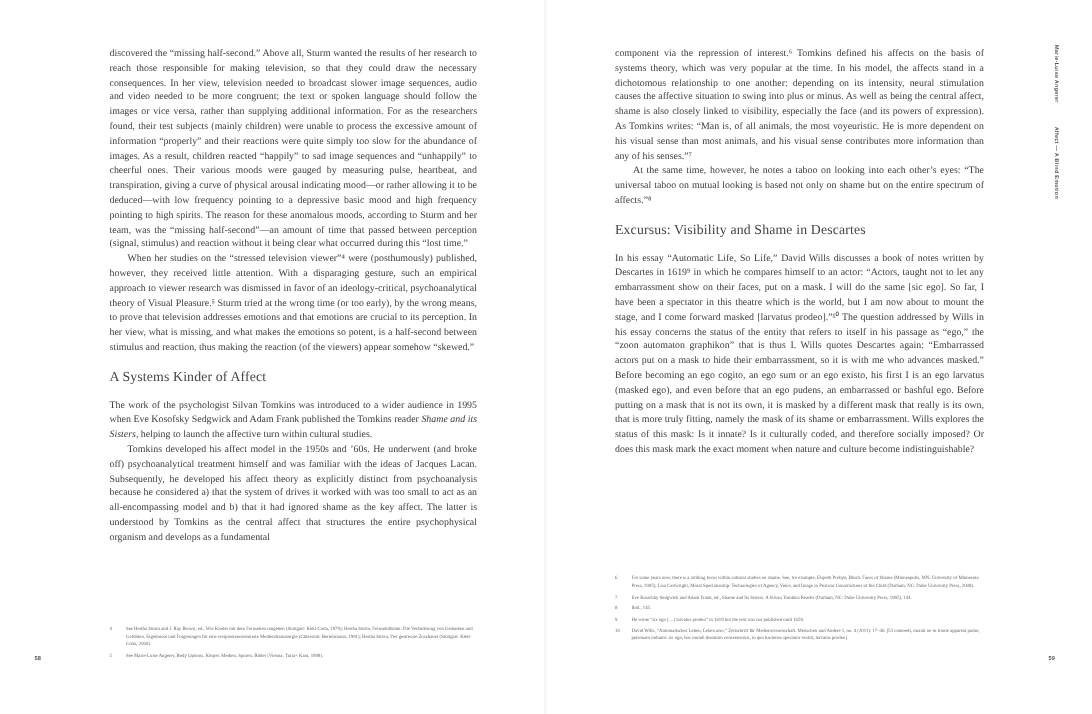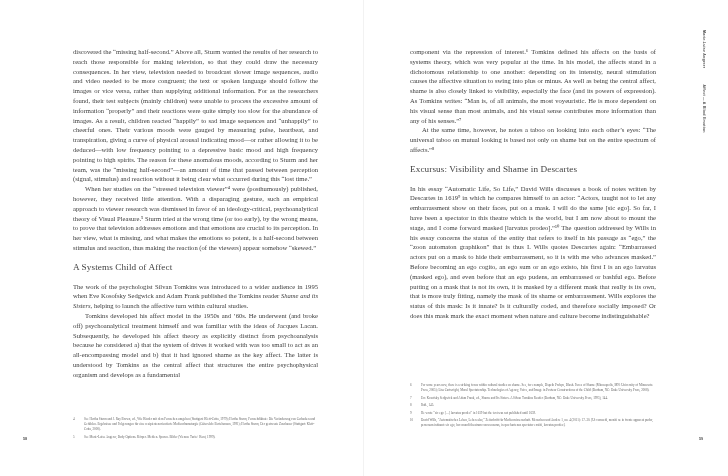--- a/index.html
+++ b/index.html
@@ -1,21 +1,21 @@
 <!DOCTYPE html>
 <html><head>
 <meta charset="utf-8">
 <style>
   html, body { margin: 0; padding: 0; background: #ffffff; }
   body { width: 728px; height: 476px; position: relative; overflow: hidden;
          font-family: "DejaVu Serif", "Liberation Serif", serif; color: #3a3a3a; }
   .page { position: absolute; top: 0; height: 476px; }
   .page.left { left: 0; width: 364px; }
   .page.right { left: 364px; width: 364px; }
-  .col { position: absolute; top: 47px; width: 245px;
+  .col { position: absolute; top: 31px; width: 245px;
          font-family: "Liberation Serif", serif; font-size: 6.6px; line-height: 9.8px;
          text-align: justify; color: #3c3c3c; }
   .page.left .col { left: 73px; }
   .page.right .col { left: 46px; width: 246px; }
   .col p { margin: 0; }
   .col p.indent { text-indent: 12px; }
   .col h2 { font-family: "Liberation Serif", serif; font-weight: normal; font-size: 9.2px;
             margin: 10px 0 9px 0; color: #444; letter-spacing: 0.1px; }
   .col em { font-style: italic; }
   .notes { position: absolute; font-family: "Liberation Serif", serif; font-size: 3.2px;
@@ -37,21 +37,21 @@
 </style>
 </head>
 <body>
 
 <div class="gutter"></div>
 
 <div class="page left">
   <div class="col">
     <p>discovered the “missing half-second.” Above all, Sturm wanted the results of her research to reach those responsible for making television, so that they could draw the necessary consequences. In her view, television needed to broadcast slower image sequences, audio and video needed to be more congruent; the text or spoken language should follow the images or vice versa, rather than supplying additional information. For as the researchers found, their test subjects (mainly children) were unable to process the excessive amount of information “properly” and their reactions were quite simply too slow for the abundance of images. As a result, children reacted “happily” to sad image sequences and “unhappily” to cheerful ones. Their various moods were gauged by measuring pulse, heartbeat, and transpiration, giving a curve of physical arousal indicating mood—or rather allowing it to be deduced—with low frequency pointing to a depressive basic mood and high frequency pointing to high spirits. The reason for these anomalous moods, according to Sturm and her team, was the “missing half-second”—an amount of time that passed between perception (signal, stimulus) and reaction without it being clear what occurred during this “lost time.”</p>
     <p class="indent">When her studies on the “stressed television viewer”⁴ were (posthumously) published, however, they received little attention. With a disparaging gesture, such an empirical approach to viewer research was dismissed in favor of an ideology-critical, psychoanalytical theory of Visual Pleasure.⁵ Sturm tried at the wrong time (or too early), by the wrong means, to prove that television addresses emotions and that emotions are crucial to its perception. In her view, what is missing, and what makes the emotions so potent, is a half-second between stimulus and reaction, thus making the reaction (of the viewers) appear somehow “skewed.”</p>
-    <h2>A Systems Child of Affect</h2>
+    <h2>A Systems Kinder of Affect</h2>
     <p><span>The work of the psychologist Silvan Tomkins was introduced to a wider audience in 1995 when Eve Kosofsky Sedgwick and Adam Frank published the Tomkins reader </span><em>Shame and its Sisters</em><span>, helping to launch the affective turn within cultural studies.</span></p>
     <p class="indent">Tomkins developed his affect model in the 1950s and ’60s. He underwent (and broke off) psychoanalytical treatment himself and was familiar with the ideas of Jacques Lacan. Subsequently, he developed his affect theory as explicitly distinct from psychoanalysis because he considered a) that the system of drives it worked with was too small to act as an all-encompassing model and b) that it had ignored shame as the key affect. The latter is understood by Tomkins as the central affect that structures the entire psychophysical organism and develops as a fundamental</p>
   </div>
   <div class="notes">
     <div class="note">
       <span class="num">4</span>
       <span>See Hertha Sturm and J. Ray Brown, ed., Wie Kinder mit dem Fernsehen umgehen (Stuttgart: Klett-Cotta, 1979); Hertha Sturm, Fernsehdiktate: Die Veränderung von Gedanken und Gefühlen. Ergebnisse und Folgerungen für eine rezipientenorientierte Mediendramaturgie (Gütersloh: Bertelsmann, 1991); Hertha Sturm, Der gestresste Zuschauer (Stuttgart: Klett-Cotta, 2000).</span>
     </div>
     <div class="note">
       <span class="num">5</span>

